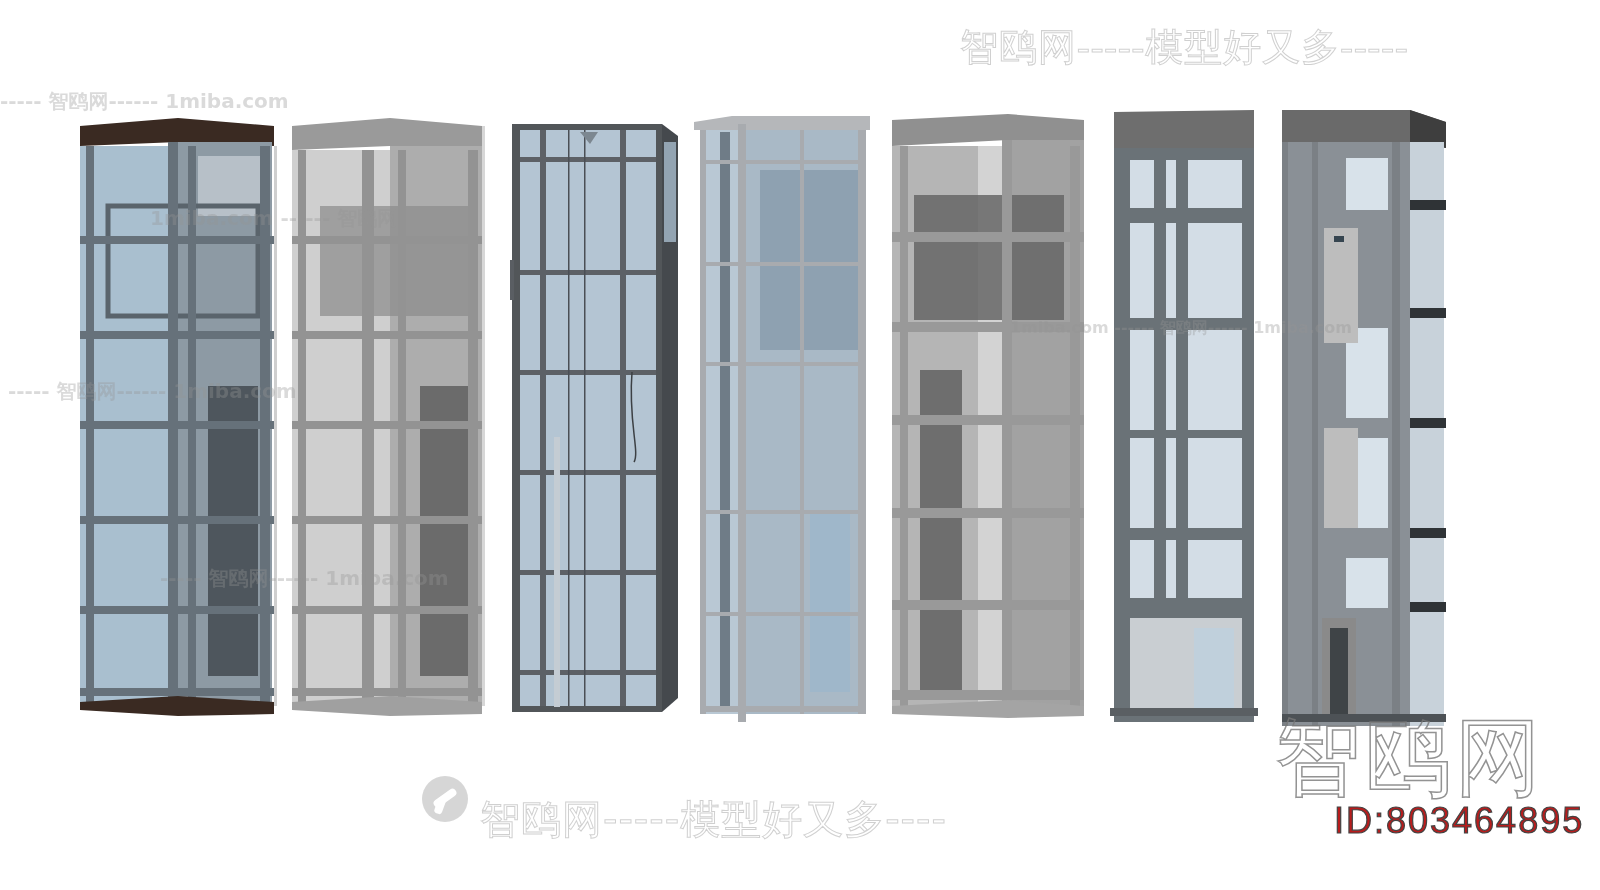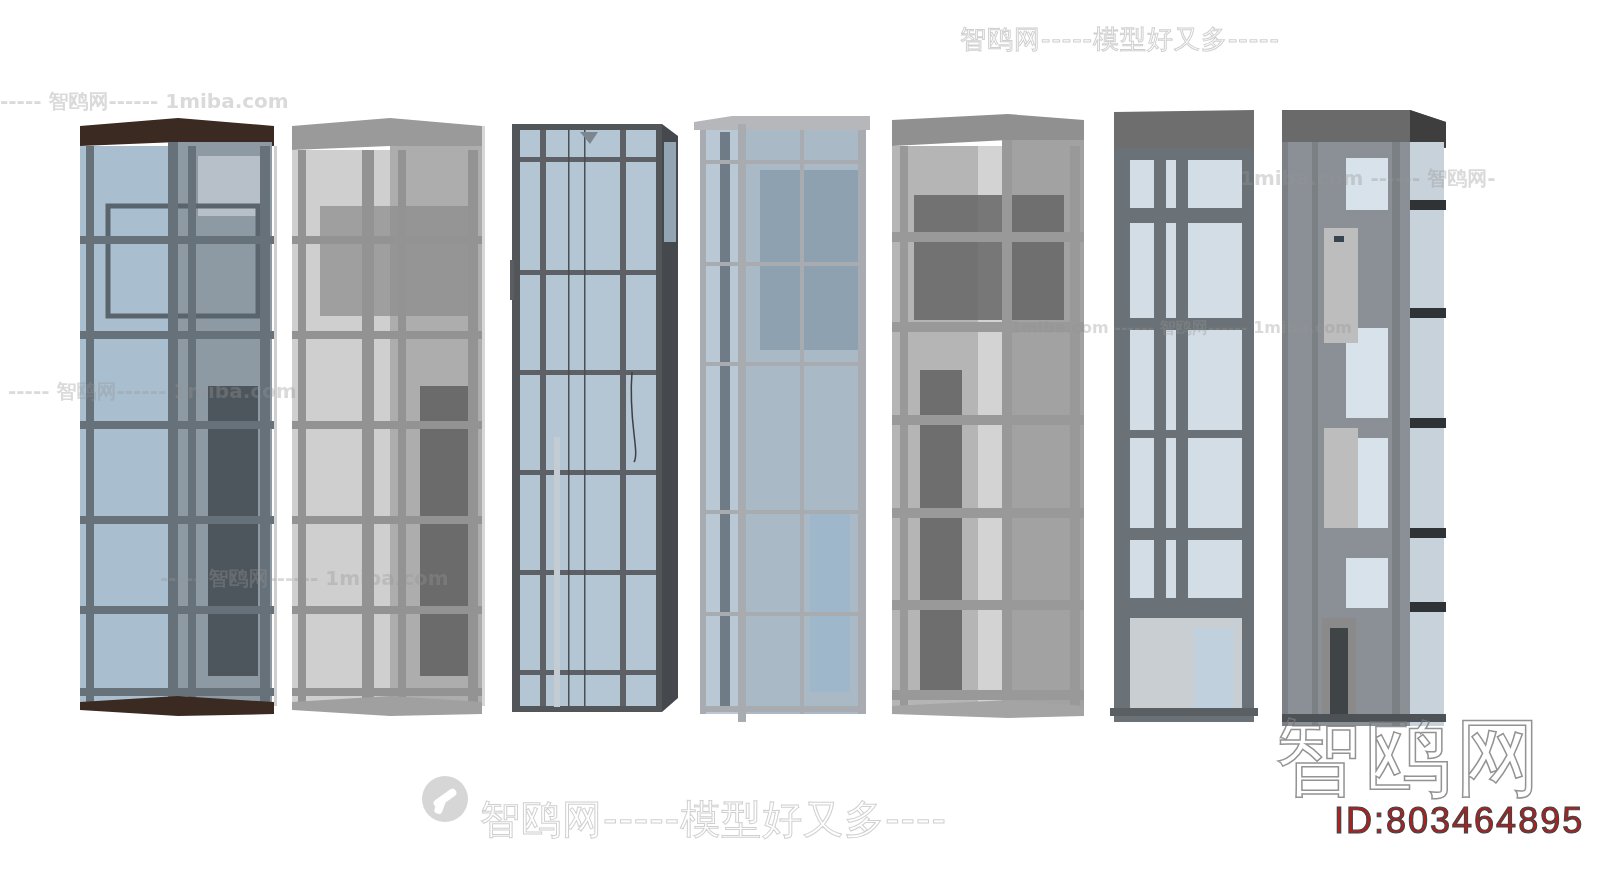--- a/index.html
+++ b/index.html
@@ -5,21 +5,21 @@
   html, body { margin:0; padding:0; background:#ffffff; }
   body { width:1600px; height:890px; position:relative; overflow:hidden;
          font-family:"DejaVu Sans", sans-serif; }
   .canvas { position:absolute; left:0; top:0; width:1600px; height:890px; }
   .tower { position:absolute; }
   .tower svg { display:block; width:100%; height:100%; }
   .wm { position:absolute; white-space:nowrap; color:transparent;
         -webkit-text-stroke:1px rgba(170,170,170,0.55); pointer-events:none;
         font-family:"DejaVu Sans", sans-serif; }
   .wm-small { color:rgba(150,150,150,0.35); -webkit-text-stroke:0; font-weight:bold;text-align:center; }
-  .wm-top { left:960px; top:22px; font-size:26px; letter-spacing:1px; }
+  .wm-top { left:960px; top:22px; font-size:38px; letter-spacing:1px;font-family:Liberation Serif, serif; }
   .wm-bottom { left:480px; top:772px; font-size:40px; letter-spacing:1px;margin-top:20px; }
   .wm-big { left:1275px; top:700px; font-size:86px; letter-spacing:4px;
             -webkit-text-stroke:1.5px rgba(120,120,120,0.8); }
   .id-text { position:absolute; left:1334px; top:800px; font-size:36px;
              color:#b91c1c; -webkit-text-stroke:1.2px #444; letter-spacing:2px;
              font-family:Liberation Sans, sans-serif; }
   .logo { position:absolute; left:422px; top:776px; width:46px; height:46px;
           border-radius:50%; background:#d6d6d6; }
   .logo::after { content:""; position:absolute; left:10px; top:18px; width:26px; height:8px;
           background:#fff; transform:rotate(-35deg); border-radius:4px; }
@@ -211,17 +211,17 @@
     </svg>
   </div>
 
   <div class="wm wm-top">智鸥网-----模型好又多-----</div>
   <div class="logo"></div>
   <div class="wm wm-bottom">智鸥网-----模型好又多----</div>
   <div class="wm wm-big">智鸥网</div>
   <div class="id-text">ID:803464895</div>
 
   <div class="wm wm-small" style="left:0px;top:88px;font-size:20px;">----- 智鸥网------ 1miba.com</div>
+  <div class="wm wm-small" style="left:150px;top:205px;font-size:20px;">1miba.com ------ 智鸥网</div>
   <div class="wm wm-small" style="left:8px;top:378px;font-size:20px;">----- 智鸥网------ 1miba.com</div>
   <div class="wm wm-small" style="left:160px;top:565px;font-size:20px;">----- 智鸥网------ 1miba.com</div>
   <div class="wm wm-small" style="left:1010px;top:318px;font-size:16px;">1miba.com ------ 智鸥网------ 1miba.com</div>
-  <div class="wm wm-small" style="left:1240px;top:165px;font-size:20px;">1miba.com ------ 智鸥网-</div>
 </div>
 
 </body></html>

